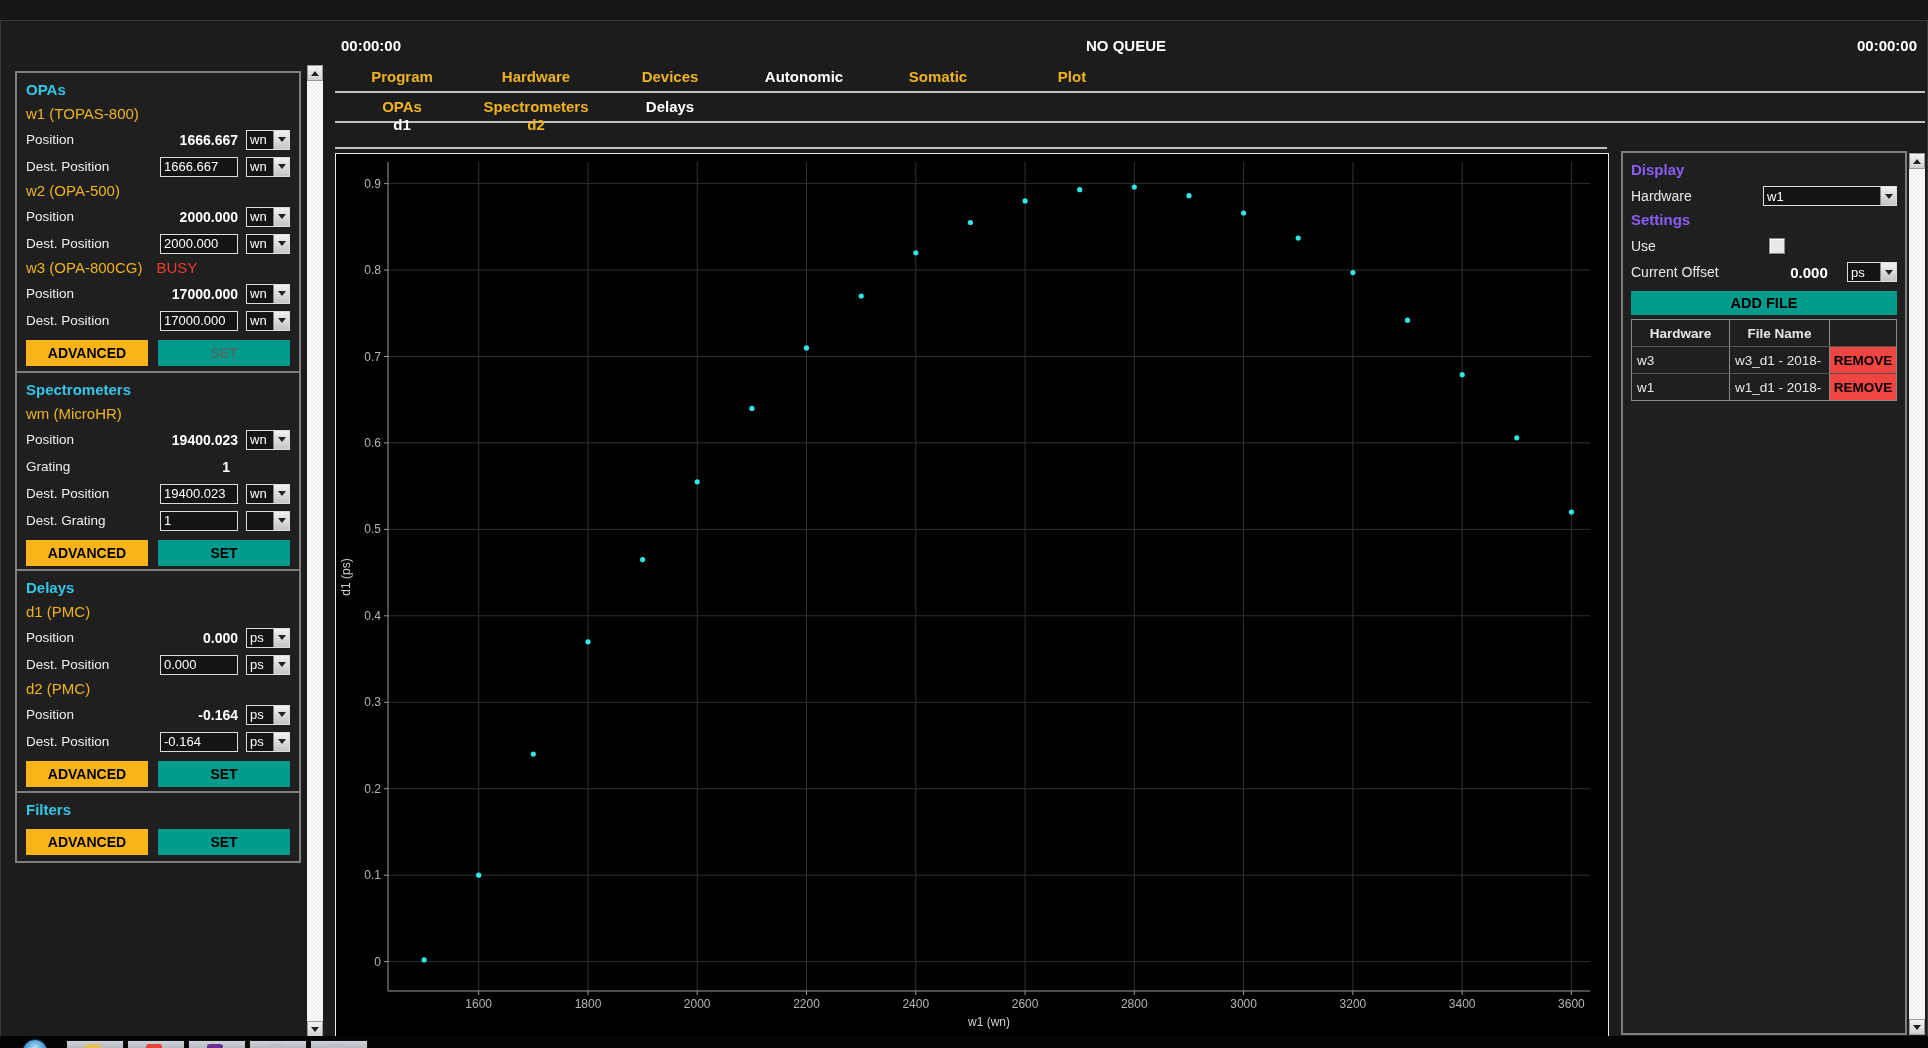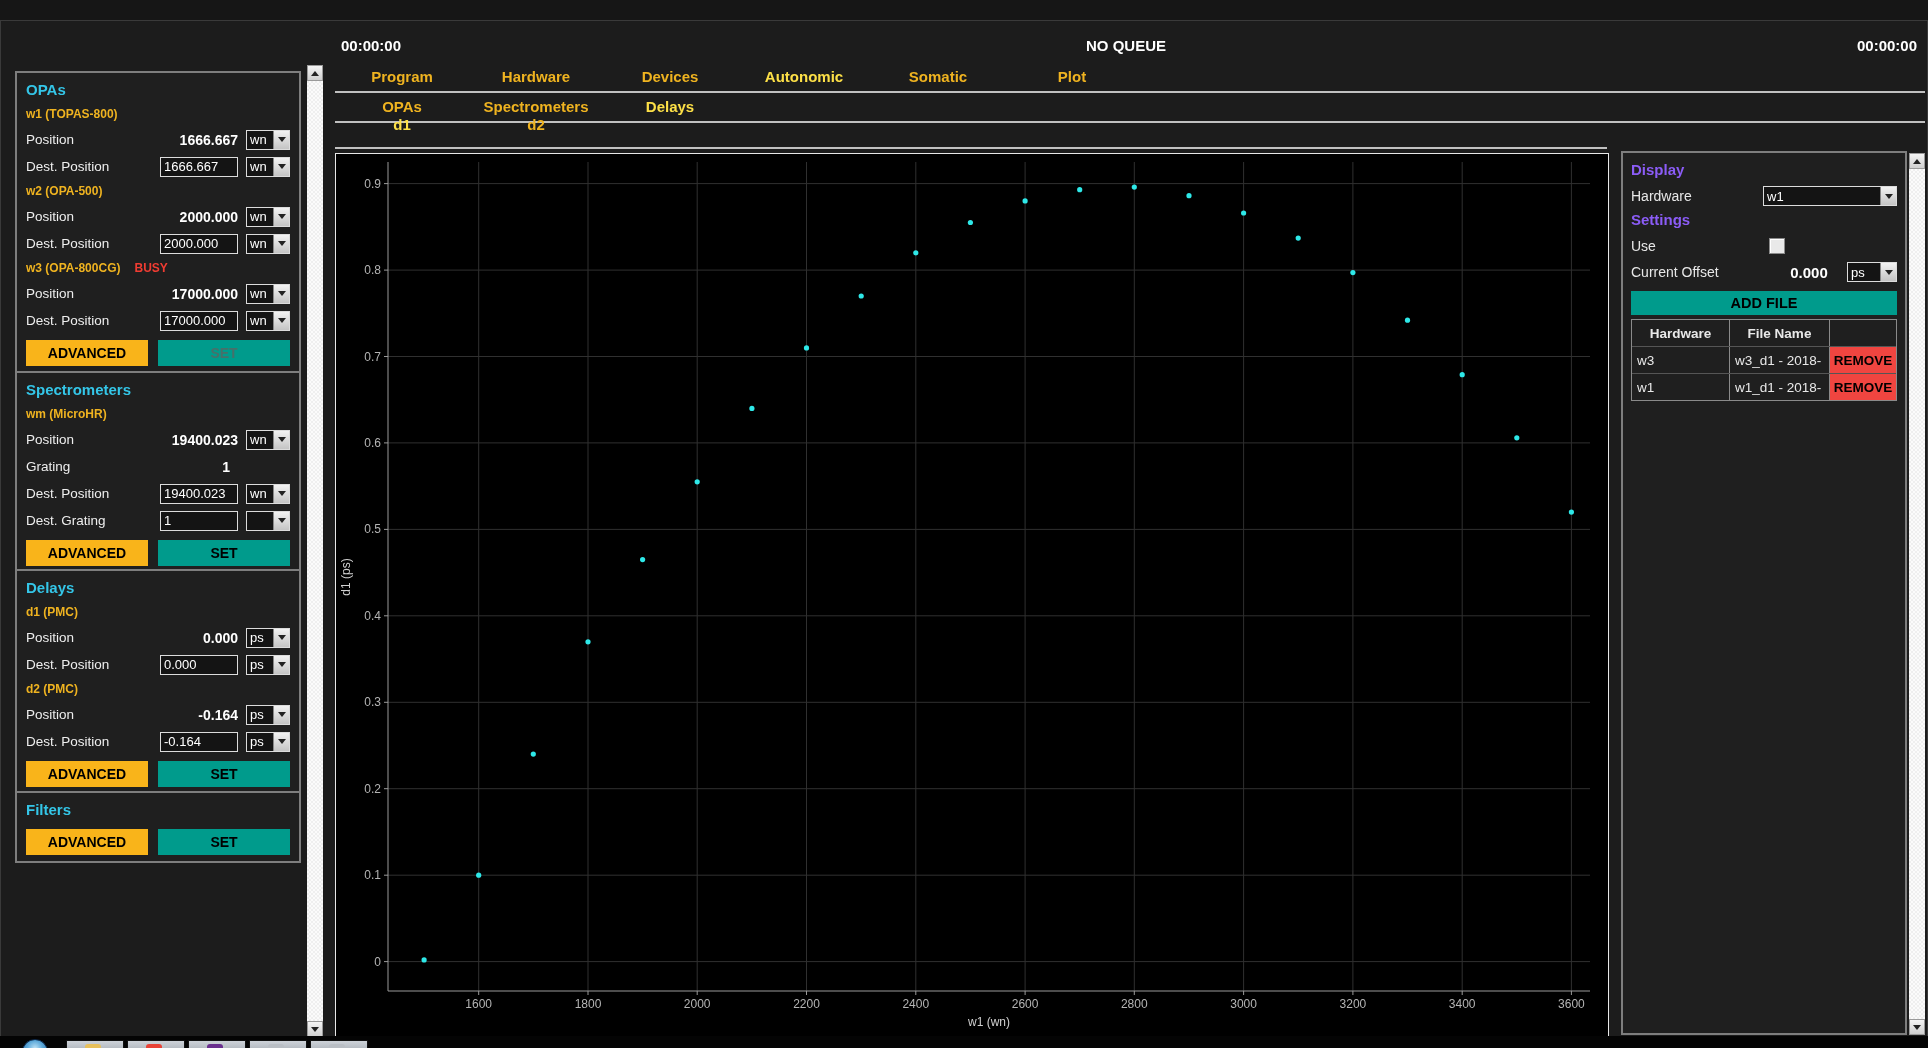--- a/index.html
+++ b/index.html
@@ -15,21 +15,21 @@
           background:linear-gradient(#5a5a5a,#2c2c2c);border:1px solid #111;
           color:#ddd;font-size:10px;line-height:13px;text-align:center;}
   
   #appbody{position:absolute;left:0;top:20px;width:1926px;height:1016px;background:#1c1c1c;border:1px solid #3a3a3a;}
   
   #shutdown{position:absolute;left:25px;top:8px;width:278px;height:34px;background:#f04540;
             color:#000;font-weight:bold;font-size:15px;text-align:center;line-height:34px;}
   .groupbox{position:absolute;left:14px;width:286px;background:#1f1f1f;border:2px solid #7e7e7e;
             box-sizing:border-box;padding:6px 9px;}
   .gtitle{color:#34c6e8;font-weight:bold;font-size:15px;height:24px;line-height:22px;}
-  .devname{color:#efb320;font-weight:bold;font-size:12px;height:23px;line-height:22px;}
+  .devname{color:#efb320;font-weight:normal;font-size:15px;height:23px;line-height:22px;}
   .devname .busy{color:#f03c32;margin-left:14px;}
   .hrow{display:flex;align-items:center;height:27px;font-size:13.5px;}
   .hrow .lbl{flex:1;color:#eee;}
   .val{width:84px;text-align:right;font-weight:bold;font-size:14px;color:#fff;
        white-space:nowrap;overflow:hidden;}
   .inp{width:70px;height:16px;background:#141414;border:1px solid #dcdcdc;color:#fff;
        font-family:"Liberation Sans",sans-serif;font-size:13px;padding:1px 3px;}
   .combo{width:44px;height:20px;margin-left:8px;border:1px solid #dcdcdc;background:#141414;
          display:flex;align-items:center;box-sizing:border-box;}
   .combo .ctext{flex:1;font-size:13px;color:#fff;padding-left:3px;}
@@ -49,21 +49,21 @@
   
   .vscroll{position:absolute;width:16px;background:repeating-conic-gradient(#fbfbfb 0% 25%,#efefef 0% 50%) 0 0/4px 4px;}
   .sarrow{position:absolute;left:0;width:16px;height:16px;background:linear-gradient(#f5f5f5,#cfcfcf);
           border:1px solid #9a9a9a;box-sizing:border-box;display:flex;align-items:center;justify-content:center;}
   
   .timer{position:absolute;top:16px;font-weight:bold;font-size:15px;color:#fff;}
   #queue-status{position:absolute;top:16px;left:1040px;width:170px;text-align:center;
                 font-weight:bold;font-size:15px;color:#fff;}
   .tabrow{position:absolute;left:334px;display:flex;}
   .tab{width:134px;text-align:center;font-weight:bold;font-size:15px;color:#efb320;height:24px;line-height:24px;}
-  .tab.active{color:#fde047;}
+  .tab.active{color:#ffffff;}
   .underline{position:absolute;height:2px;background:#c0c0c0;}
   
   #plotwidget{position:absolute;left:334px;top:132px;width:1272px;height:884px;background:#000;
               border:1px solid #e8e8e8;}
   
   #rightpanel{position:absolute;left:1620px;top:130px;width:286px;height:884px;
               background:#1f1f1f;border:2px solid #7e7e7e;box-sizing:border-box;padding:6px 8px;}
   .rp-h{color:#8b5cf6;font-weight:bold;font-size:15px;height:24px;line-height:22px;}
   .rp-row{display:flex;align-items:center;height:26px;font-size:14px;}
   .rp-row .lbl{flex:1;}

